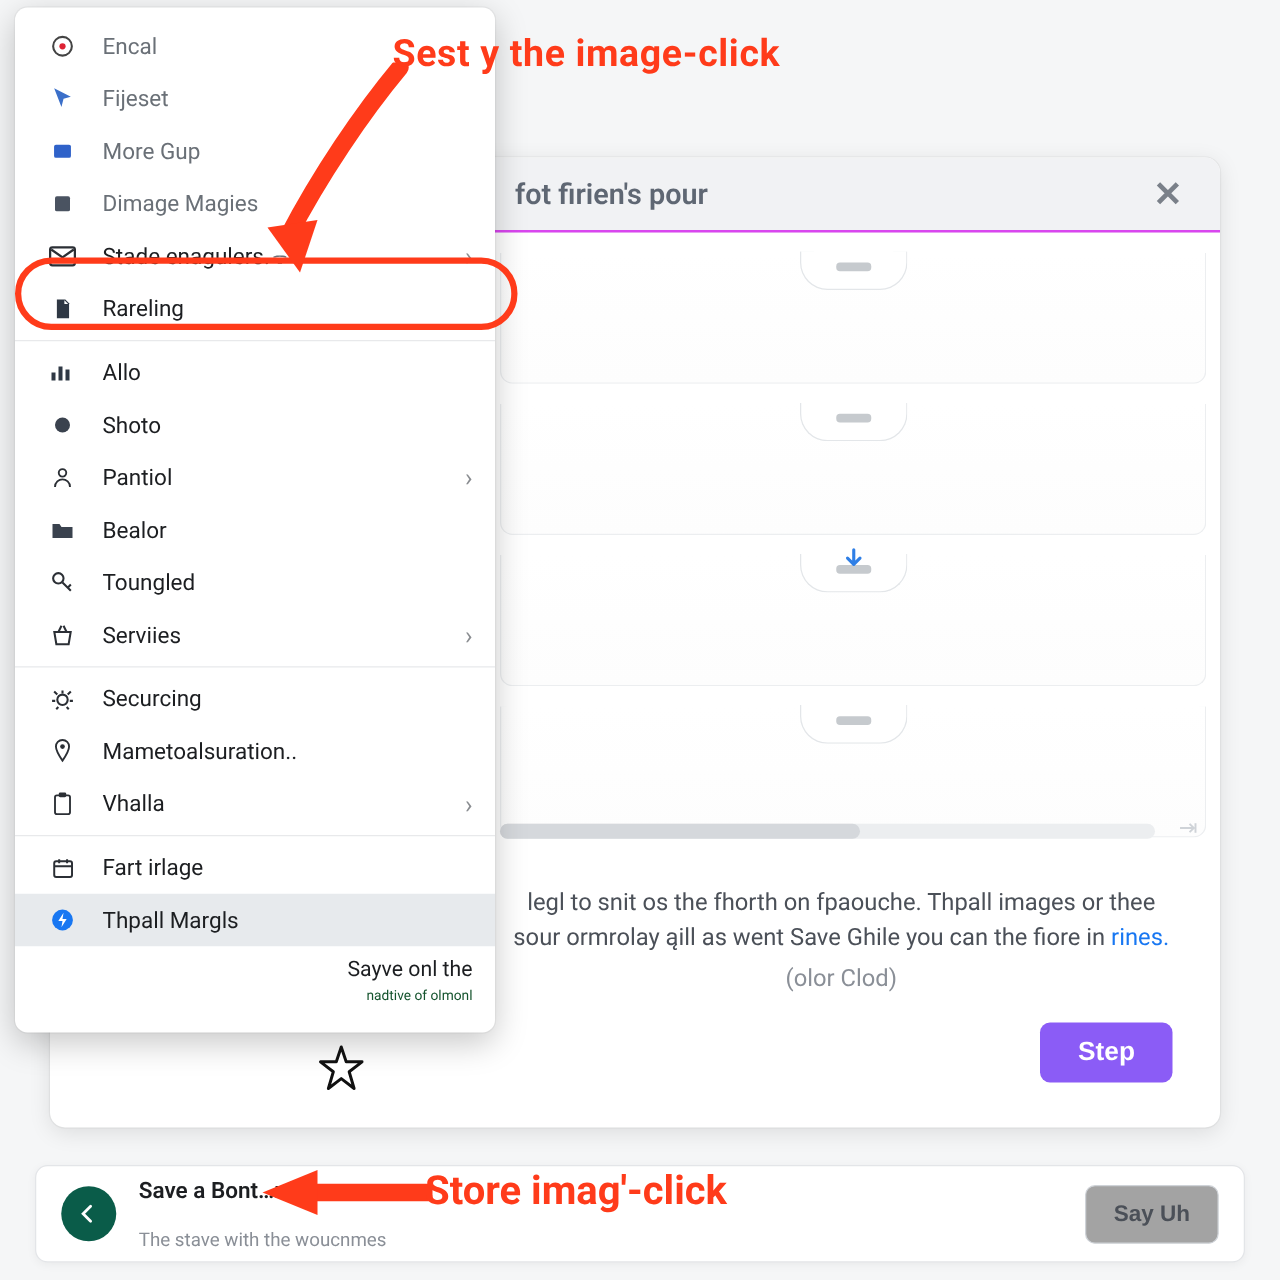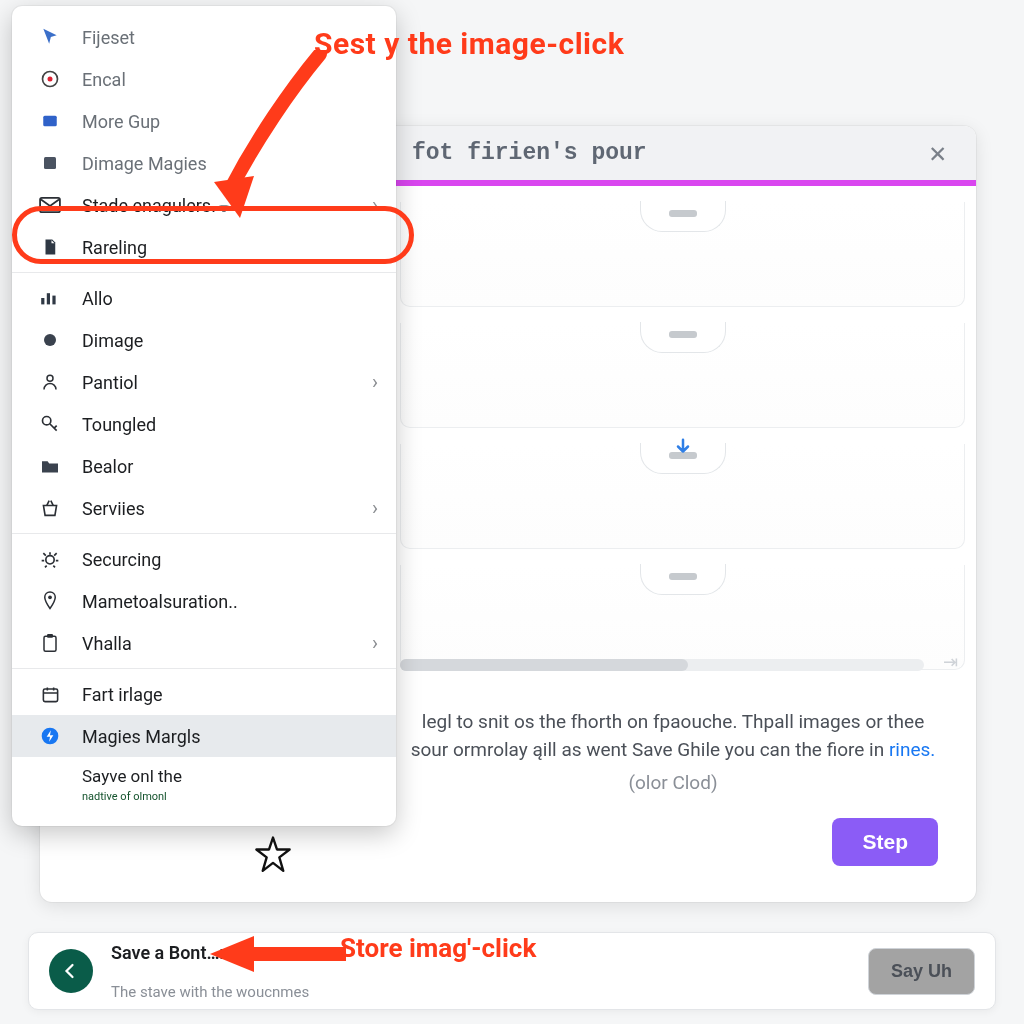--- a/index.html
+++ b/index.html
@@ -31,21 +31,21 @@
     align-items: center;
     padding: 9px 18px 9px 26px;
     cursor: pointer;
     position: relative;
     font-size: 18px;
     color: #1c1e21;
   }
   .menu-item.hover { background: #e7eaed; }
   .menu-item.sub {
     flex-direction: column;
-    align-items: flex-start;
+    align-items: flex-end;
     padding-left: 70px;
     font-size: 17px;
   }
   .menu-item.sub .subline {
     color: #14532d;
     font-size: 11px;
     margin-top: 4px;
   }
   .menu-item.blurred { filter: blur(0.6px); color: #6a7077; }
   .menu-icon {
@@ -87,21 +87,21 @@
     font-size: 30px;
     font-weight: 700;
     color: #ff3b1a;
     z-index: 40;
     letter-spacing: .5px;
   }
   .anno-bottom-title {
     position: absolute;
     left: 340px;
     top: 933px;
-    font-size: 26px;
+    font-size: 32px;
     font-weight: 700;
     color: #ff3b1a;
     z-index: 40;
   }
   .arrow-svg { position: absolute; z-index: 35; pointer-events: none; }
   .arrow-svg path, .arrow-svg polygon { fill: #ff3b1a; }
 
   
   .dialog {
     position: absolute;
@@ -117,22 +117,21 @@
   }
   .dialog-header {
     height: 60px;
     background: #f1f2f4;
     display: flex;
     align-items: center;
     padding: 0 22px;
     font-size: 23px;
     font-weight: 600;
     color: #5f6773;
-    border-bottom: 6px solid #d946ef;
-    font-family: Liberation Mono, monospace;
+    border-bottom: 2px solid #d946ef;
   }
   .dialog-header .close {
     margin-left: auto;
     font-size: 28px;
     font-weight: 700;
     color: #7a8089;
     cursor: pointer;
     padding: 4px 8px;
   }
   .dialog-body { padding: 0; }
@@ -285,34 +284,34 @@
   <svg class="arrow-svg" style="left:196px; top:932px;" width="150" height="50" viewBox="0 0 150 50">
     <path d="M150 22 L 46 22" stroke="#ff3b1a" stroke-width="14" fill="none" stroke-linecap="round"></path>
     <polygon points="58,4 58,40 14,22"></polygon>
   </svg>
 
   <div class="sidebar">
 
     <div class="menu-item blurred">
       <span class="menu-icon">
         <svg width="20" height="20" viewBox="0 0 24 24">
-            <path fill="#3b6fc9" d="M4 2l16 8-7 2-2 8z"></path>
-          </svg>
-      </span>
-      <span class="menu-label">Fijeset</span>
-    </div>
-
-    <div class="menu-item blurred">
-      <span class="menu-icon">
-        <svg width="20" height="20" viewBox="0 0 24 24">
             <circle cx="12" cy="12" r="9" fill="none" stroke="#444" stroke-width="2"></circle>
             <circle cx="12" cy="12" r="3" fill="#d23"></circle>
           </svg>
       </span>
       <span class="menu-label">Encal</span>
+    </div>
+
+    <div class="menu-item blurred">
+      <span class="menu-icon">
+        <svg width="20" height="20" viewBox="0 0 24 24">
+            <path fill="#3b6fc9" d="M4 2l16 8-7 2-2 8z"></path>
+          </svg>
+      </span>
+      <span class="menu-label">Fijeset</span>
     </div>
 
     <div class="menu-item blurred">
       <span class="menu-icon">
         <svg width="18" height="18" viewBox="0 0 24 24">
             <rect x="3" y="5" width="18" height="14" rx="2" fill="#2f62c9"></rect>
           </svg>
       </span>
       <span class="menu-label">More Gup</span>
     </div>
@@ -361,55 +360,55 @@
       </span>
       <span class="menu-label">Allo</span>
     </div>
 
     <div class="menu-item">
       <span class="menu-icon">
         <svg width="18" height="18" viewBox="0 0 24 24">
             <circle cx="12" cy="12" r="8" fill="#3a424e"></circle>
           </svg>
       </span>
-      <span class="menu-label">Dimage</span>
+      <span class="menu-label">Shoto</span>
     </div>
 
     <div class="menu-item">
       <span class="menu-icon">
         <svg width="18" height="20" viewBox="0 0 24 24">
             <circle cx="12" cy="7" r="4" fill="none" stroke="#2b2f35" stroke-width="2"></circle>
             <path d="M4 22c0-5 4-8 8-8s8 3 8 8" fill="none" stroke="#2b2f35" stroke-width="2"></path>
           </svg>
       </span>
       <span class="menu-label">Pantiol</span>
       <span class="chevron">›</span>
     </div>
 
     <div class="menu-item">
       <span class="menu-icon">
+        <svg width="20" height="16" viewBox="0 0 24 20">
+            <path fill="#3a424e" d="M2 4h7l2 3h11v11H2z"></path>
+          </svg>
+      </span>
+      <span class="menu-label">Bealor</span>
+    </div>
+
+    <div class="menu-item">
+      <span class="menu-icon">
         <svg width="20" height="20" viewBox="0 0 24 24">
             <circle cx="8" cy="8" r="5" fill="none" stroke="#2b2f35" stroke-width="2"></circle>
             <path d="M12 12l8 8m-3-3l3-3" stroke="#2b2f35" stroke-width="2" fill="none"></path>
           </svg>
       </span>
       <span class="menu-label">Toungled</span>
     </div>
 
     <div class="menu-item">
       <span class="menu-icon">
-        <svg width="20" height="16" viewBox="0 0 24 20">
-            <path fill="#3a424e" d="M2 4h7l2 3h11v11H2z"></path>
-          </svg>
-      </span>
-      <span class="menu-label">Bealor</span>
-    </div>
-
-    <div class="menu-item">
-      <span class="menu-icon">
         <svg width="20" height="18" viewBox="0 0 24 22">
             <path d="M4 8h16l-2 12H6z" fill="none" stroke="#2b2f35" stroke-width="2"></path>
             <path d="M8 8l3-6m5 6l-3-6" stroke="#2b2f35" stroke-width="2" fill="none"></path>
           </svg>
       </span>
       <span class="menu-label">Serviies</span>
       <span class="chevron">›</span>
     </div>
 
     <div class="group-div"></div>
@@ -457,21 +456,21 @@
       <span class="menu-label">Fart irlage</span>
     </div>
 
     <div class="menu-item hover">
       <span class="menu-icon">
         <svg width="20" height="20" viewBox="0 0 24 24">
             <circle cx="12" cy="12" r="10" fill="#1877F2"></circle>
             <path d="M13 5l-5 8h4l-1 6 5-8h-4z" fill="#fff"></path>
           </svg>
       </span>
-      <span class="menu-label">Magies Margls</span>
+      <span class="menu-label">Thpall Margls</span>
     </div>
 
     <div class="menu-item sub">
       <span>Sayve onl the</span>
       <span class="subline">nadtive of olmonl</span>
     </div>
 
   </div>
 
   <svg class="star-cursor" width="38" height="38" viewBox="0 0 48 48">

